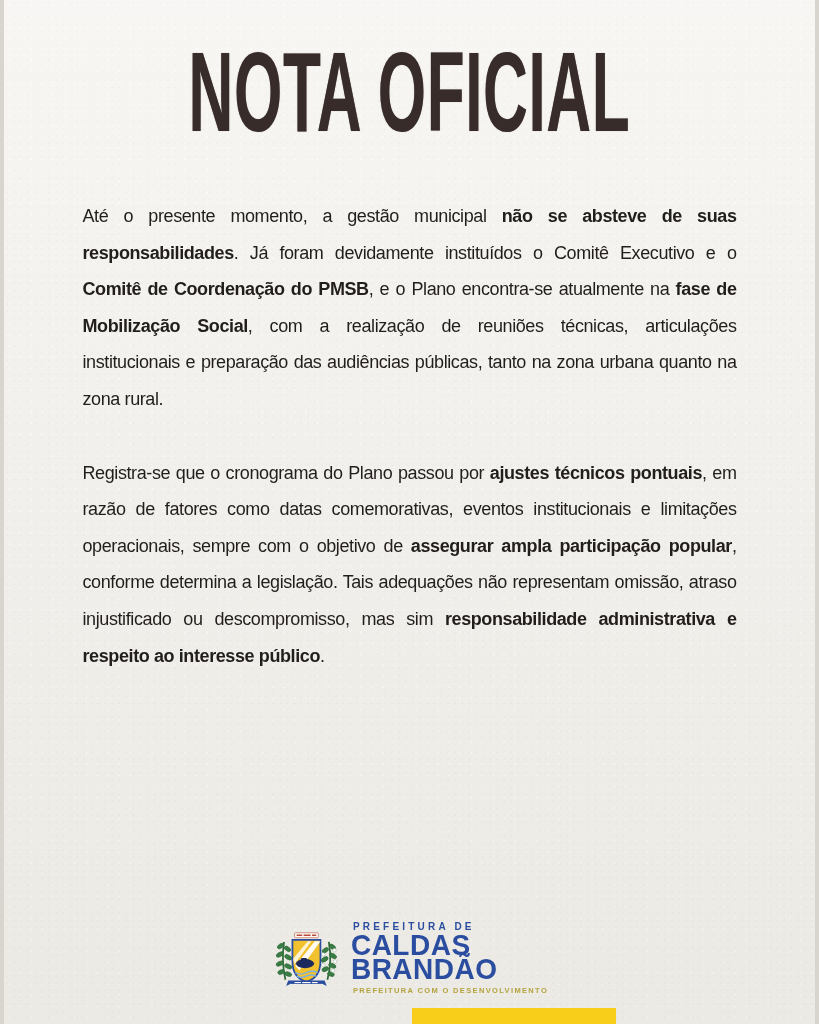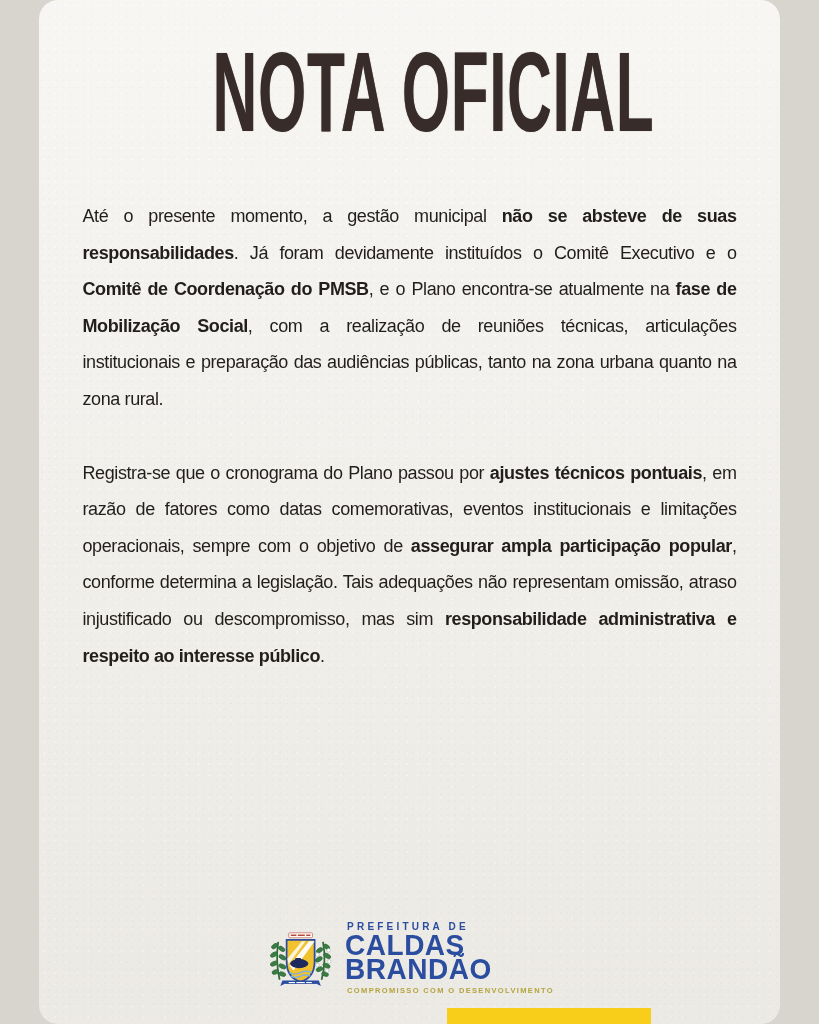--- a/index.html
+++ b/index.html
@@ -7,32 +7,31 @@
     --title:#372c2a;
     --body:#211e1c;
     --blue:#2b4da0;
     --gold:#b5a33e;
     --bar:#f8ce1b;
   }
   *{margin:0;padding:0;box-sizing:border-box;}
   html,body{background:#d8d5cf;}
   .page{
     position:relative;
-    width:741px;height:1024px;
+    width:811px;height:1024px;
     margin:0 auto;
     overflow:hidden;
     background-color:var(--bg);
     background-image:
       linear-gradient(180deg, rgba(255,255,255,.35), rgba(0,0,0,0) 30%, rgba(88,80,60,.05) 96%),
       radial-gradient(rgba(0,0,0,.018) 1px, transparent 1px),
       radial-gradient(rgba(255,255,255,.5) 1px, transparent 1px);
     background-size:100% 100%, 7px 7px, 11px 11px;
     font-family:"Liberation Sans", sans-serif;
     color:var(--body);
-    border-radius:19px;
   }
   .title-wrap{
     margin-top:46px;
     text-align:center;
     line-height:92px;
     height:92px;
     white-space:nowrap;
   }
   .title-wrap .stamp{
     display:inline-block;
@@ -159,19 +158,19 @@
         <rect x="28" y="80" width="44" height="4" fill="#2b4da0"></rect>
         <rect x="33" y="81.3" width="9" height="1.6" fill="#ffffff"></rect>
         <rect x="44" y="81.3" width="12" height="1.6" fill="#ffffff"></rect>
         <rect x="58" y="81.3" width="8" height="1.6" fill="#ffffff"></rect>
       </g>
     </svg>
     <div class="org">
       <div class="org-small">PREFEITURA DE</div>
       <div class="org-big">CALDAS</div>
       <div class="org-big">BRANDÃO</div>
-      <div class="org-tagline">COMPROMISSO COM O DESENVOLVIMENTO</div>
+      <div class="org-tagline">PREFEITURA COM O DESENVOLVIMENTO</div>
     </div>
   </div>
 
   <div class="bottom-bar"></div>
 
 </div>
 
 </body></html>

